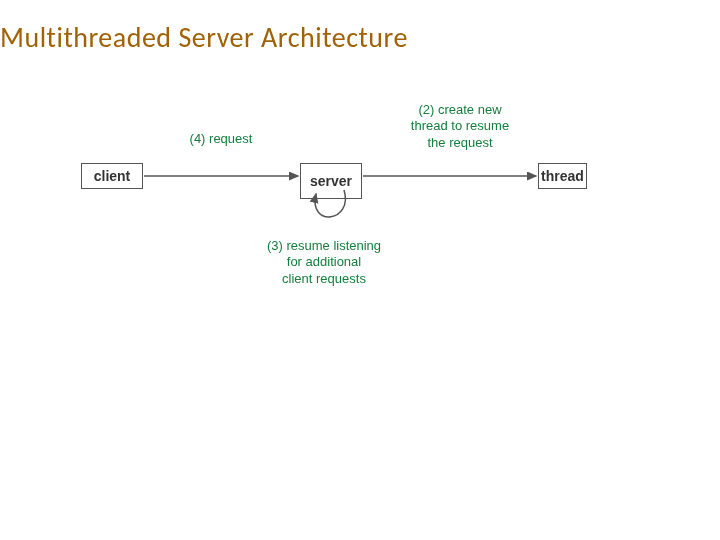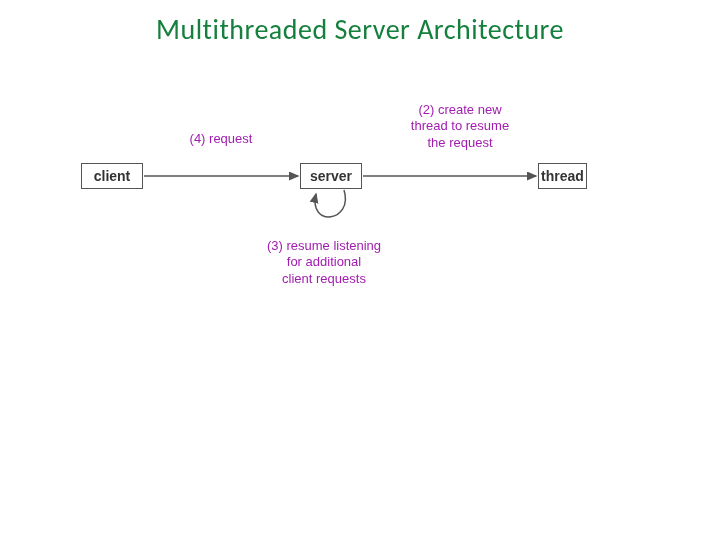--- a/index.html
+++ b/index.html
@@ -6,28 +6,27 @@
     body {
       width: 720px;
       height: 540px;
       background: #ffffff;
       font-family: Arial, Helvetica, sans-serif;
       position: relative;
       overflow: hidden;
     }
     .title {
       position: absolute;
-      top: 12px;
+      top: 20px;
       left: 0;
       right: 0;
-      text-align: center;
       font-family: Calibri, Arial, sans-serif;
       font-size: 28px;
       font-weight: 400;
-      color: #15803d;
+      color: #a16207;
       letter-spacing: 0.5px;
     }
     .diagram {
       position: absolute;
       top: 0;
       left: 0;
       width: 720px;
       height: 540px;
     }
     .node-box {
@@ -36,27 +35,27 @@
       background: #fff;
       display: flex;
       align-items: center;
       justify-content: center;
       font-family: Arial, sans-serif;
       font-weight: bold;
       font-size: 14px;
       color: #333;
     }
     .node-client { left: 81px;  top: 163px; width: 62px; height: 26px; }
-    .node-server { left: 300px; top: 163px; width: 62px; height: 26px; }
+    .node-server { left: 300px; top: 163px; width: 62px; height: 36px; }
     .node-thread { left: 538px; top: 163px; width: 49px; height: 26px; }
     .label {
       position: absolute;
       font-family: Arial, sans-serif;
       font-size: 13px;
-      color: #a21caf;
+      color: #15803d;
       text-align: center;
       line-height: 1.25;
     }
     .label-req    { left: 176px; top: 131px; width: 90px; }
     .label-create { left: 395px; top: 102px; width: 130px; }
     .label-resume { left: 254px; top: 238px; width: 140px; }
     svg.arrows {
       position: absolute;
       left: 0; top: 0;
       width: 720px; height: 540px;

